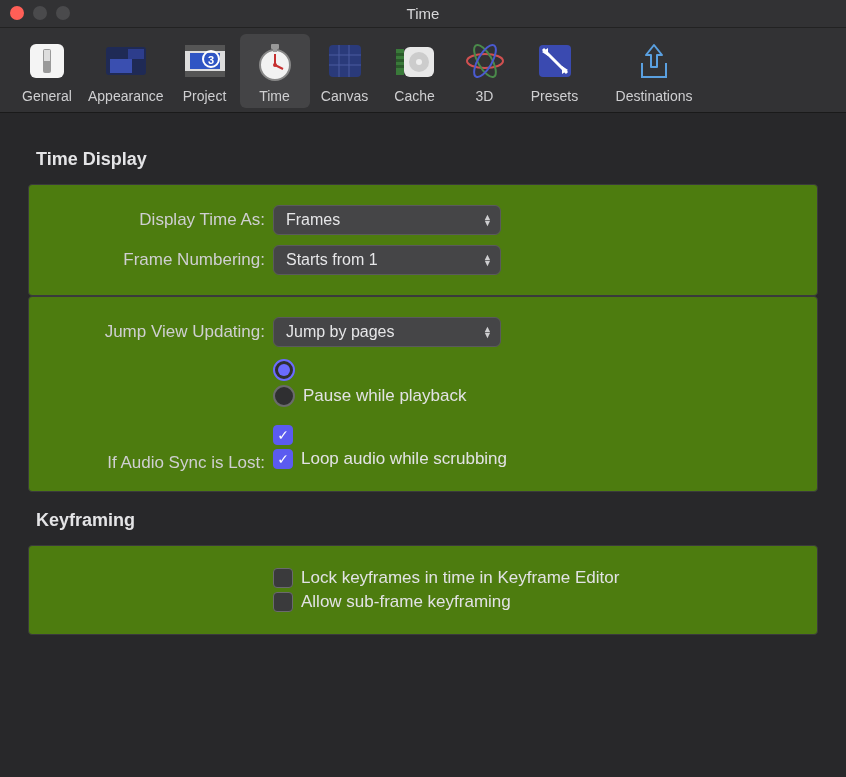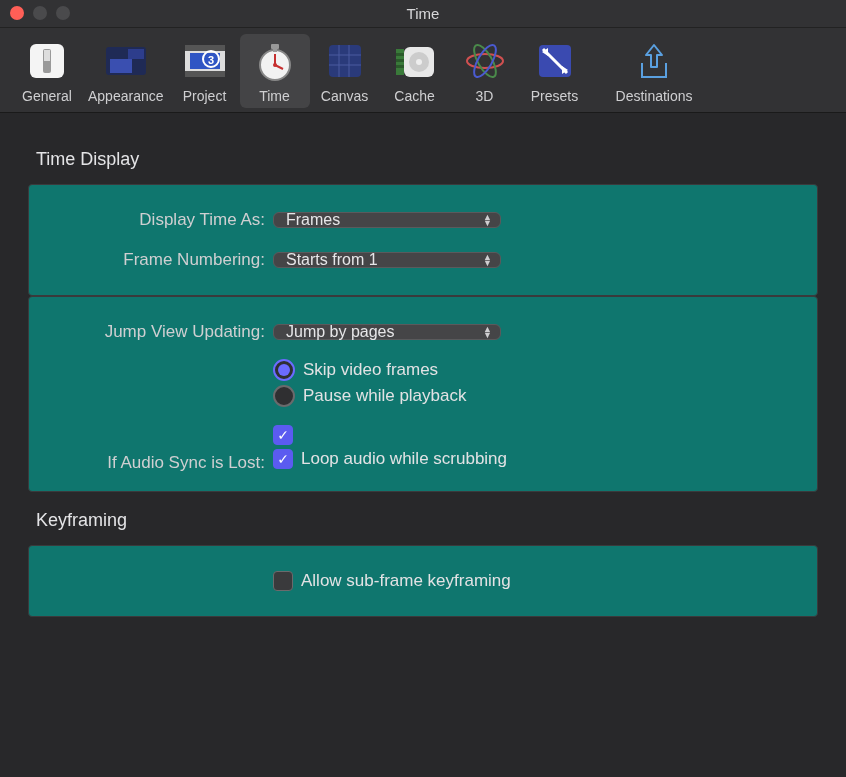--- a/index.html
+++ b/index.html
@@ -37,33 +37,33 @@
     padding: 2px 6px 4px 6px;
     border-radius:6px;
     min-width: 70px;
   }
   .tb-item.active { background:#444446; }
   .tb-icon {
     width:52px; height:50px; display:flex; align-items:center; justify-content:center;
   }
   .tb-label { font-size:14px; color:#cfcfd1; margin-top:2px; }
   .content { padding: 18px 28px; }
-  .section-title { color:#e4e4e6; font-size:18px; margin: 18px 0 14px 8px; font-weight:400;}
+  .section-title { color:#e4e4e6; font-size:18px; margin: 18px 0 14px 8px; font-weight:700;}
   .group {
-    background:#0f766e;
+    background:#4d7c0f;
     border:1px solid #3a3a3c;
     border-radius:4px;
     padding: 12px 16px;
   }
   .row { display:flex; align-items:center; min-height:34px; margin: 6px 0;}
   .lbl { width: 228px; text-align:right; color:#cfcfd1; font-size:17px; padding-right:8px;}
   .ctrls { flex:1; }
   .select {
     display:inline-flex; align-items:center; justify-content:space-between;
-    width: 228px; height:16px;
+    width: 228px; height:30px;
     background:#454547;
     border:1px solid #5a5a5c;
     border-radius:6px;
     color:#e6e6e8;
     padding: 0 8px 0 12px;
     font-size:16px;
   }
   .select .arrows { display:flex; flex-direction:column; line-height:6px; font-size:9px; color:#cfcfd1;}
   .radio-row, .check-row { display:flex; align-items:center; gap:8px; margin:4px 0 4px 0; }
   .radio {
@@ -256,21 +256,20 @@
                 <span>▼</span>
               </span>
           </div>
         </div>
       </div>
       <div class="row" style="align-items:flex-end;">
         <div class="lbl" style="padding-top:4px;">If Audio Sync is Lost:</div>
         <div class="ctrls">
           <div class="radio-row">
             <div class="radio checked"></div>
-            <span class="opt-label">Skip video frames</span>
           </div>
           <div class="radio-row">
             <div class="radio"></div>
             <span class="opt-label">Pause while playback</span>
           </div>
           <div class="spacer"></div>
           <div class="check-row">
             <div class="check checked">✓</div>
           </div>
           <div class="check-row">
@@ -281,20 +280,24 @@
       </div>
     </div>
 
     <div class="section-title">Keyframing</div>
     <div class="group">
       <div class="row">
         <div class="lbl"></div>
         <div class="ctrls">
           <div class="check-row">
             <div class="check"></div>
+            <span class="opt-label">Lock keyframes in time in Keyframe Editor</span>
+          </div>
+          <div class="check-row">
+            <div class="check"></div>
             <span class="opt-label">Allow sub-frame keyframing</span>
           </div>
         </div>
       </div>
     </div>
 
   </div>
 </div>
 
 </body></html>

